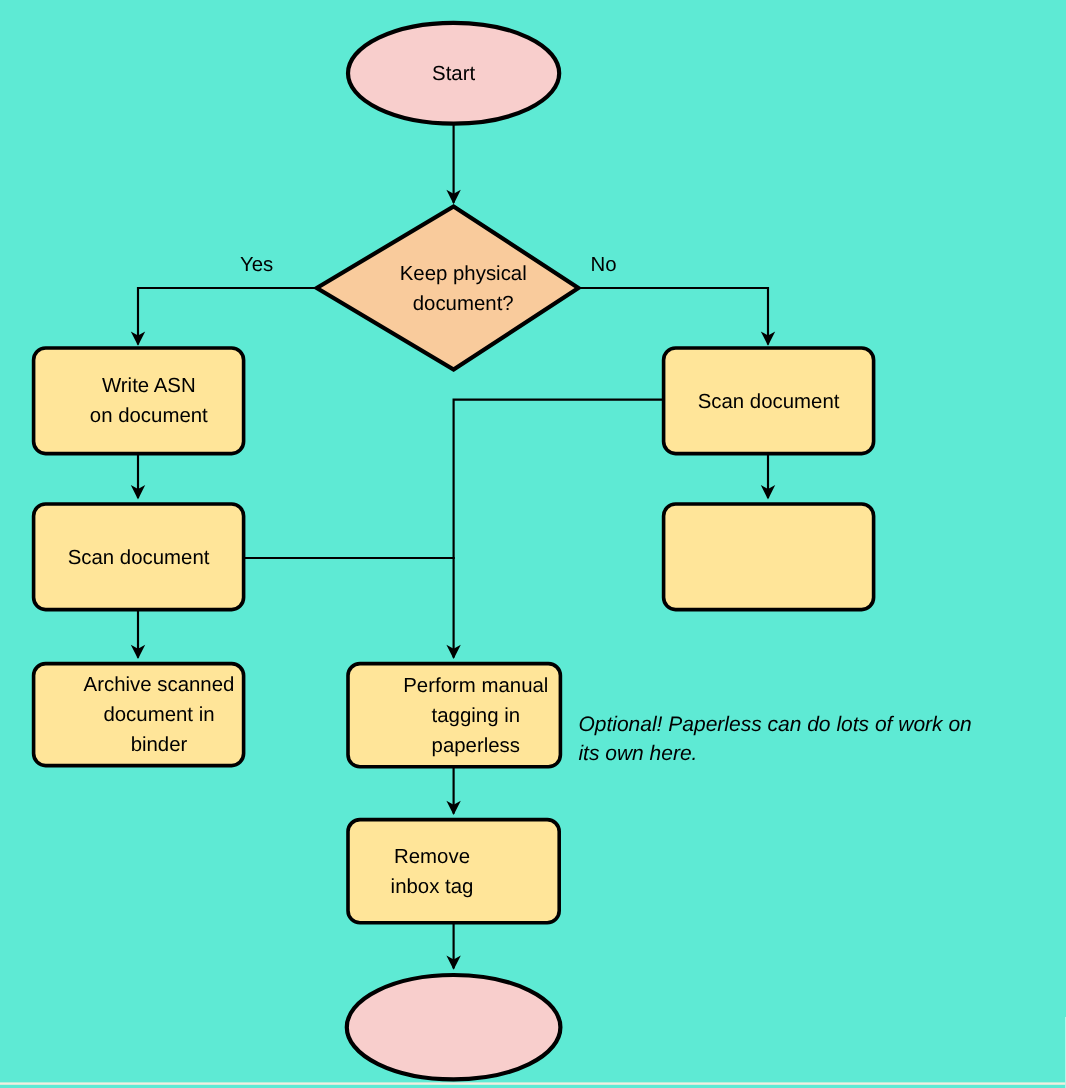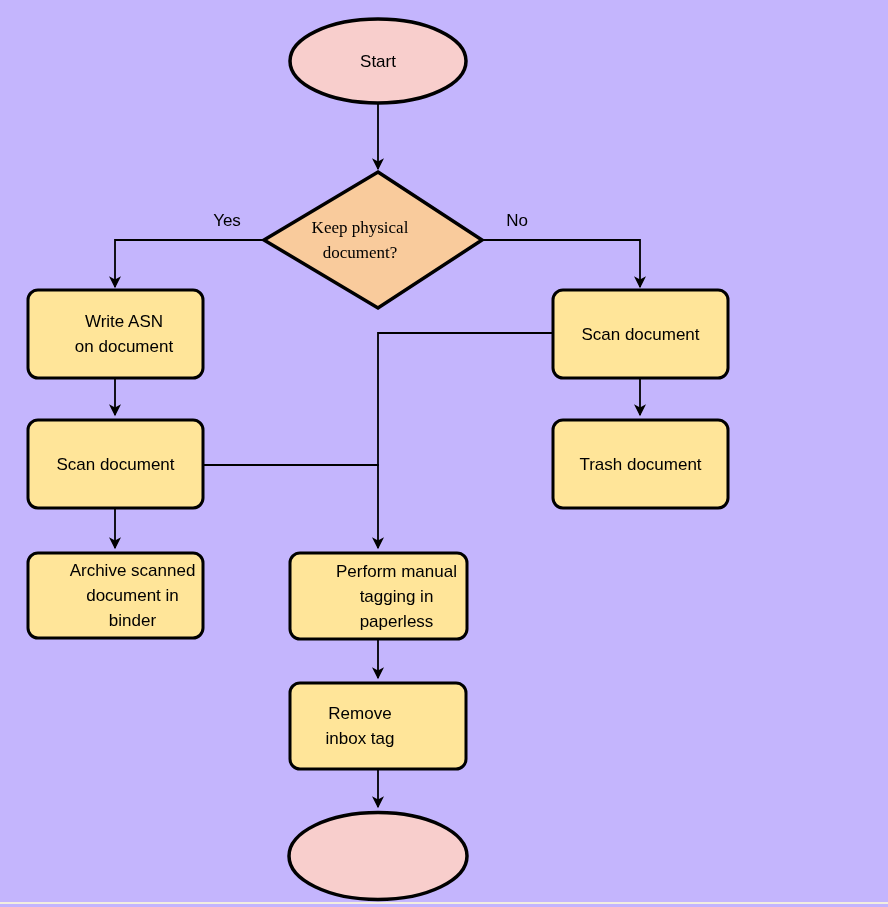--- a/index.html
+++ b/index.html
@@ -3,41 +3,41 @@
 <meta charset="utf-8">
 <style>
   * { box-sizing: border-box; }
   html, body { margin: 0; padding: 0; background: #ffffff; }
   body { font-family: "Liberation Sans", sans-serif; color: #000; }
 
   .canvas {
     position: relative;
     width: 888px;
     height: 907px;
-    background: #c4b5fd;
+    background: #5eead4;
     overflow: hidden;
   }
   .canvas > svg { position: absolute; left: 0; top: 0; }
 
   .node-label {
     position: absolute;
     display: flex;
     align-items: center;
     justify-content: center;
     text-align: center;
     font-size: 17px;
     line-height: 25px;
     color: #000;
     pointer-events: none;
   }
   .edge-label {
     position: absolute;
     font-size: 17px;
     line-height: 20px;
-    text-align: center;
+    text-align: left;
     color: #000;
     pointer-events: none;
   }
   .note {
     position: absolute;
     left: 482px;
     top: 591px;
     width: 406px;
     font-size: 17.5px;
     font-style: italic;
@@ -96,47 +96,49 @@
       <rect x="290" y="553" width="177" height="86" rx="10" ry="10" stroke-width="3" fill="#ffe599"></rect>
 
       <rect x="290" y="683" width="176" height="86" rx="10" ry="10" stroke-width="3" fill="#ffe599"></rect>
 
       <ellipse cx="378" cy="856" rx="89" ry="43.5" stroke-width="3.5" fill="#f8cecc"></ellipse>
     </g>
   </svg>
 
   <div class="node-label" style="left:290px; top:19px; width:176px; height:85px;">Start</div>
 
-  <div class="node-label" style="left:260px; top:196px; width:200px; height:88px;font-family:Liberation Serif, serif;">
+  <div class="node-label" style="left:286px; top:196px; width:200px; height:88px;">
       <div>Keep physical<br>document?</div>
     </div>
 
   <div class="node-label" style="left:28px; top:290px; width:175px; height:88px;padding-left:17px;">
       <div>Write ASN<br>on document</div>
     </div>
 
   <div class="node-label" style="left:28px; top:420px; width:175px; height:88px;">Scan document</div>
 
   <div class="node-label" style="left:28px; top:553px; width:175px; height:85px;padding-left:34px;">
       <div>Archive scanned<br>document in<br>binder</div>
     </div>
 
   <div class="node-label" style="left:553px; top:290px; width:175px; height:88px;">Scan document</div>
 
-  <div class="node-label" style="left:553px; top:420px; width:175px; height:88px;">Trash document</div>
 
   <div class="node-label" style="left:290px; top:553px; width:177px; height:86px;padding-left:36px;">
       <div>Perform manual<br>tagging in<br>paperless</div>
     </div>
 
   <div class="node-label" style="left:272px; top:683px; width:176px; height:86px;">
       <div>Remove<br>inbox tag</div>
     </div>
 
 
   <div class="edge-label" style="left:200px; top:211px; width:54px;">Yes</div>
 
   <div class="edge-label" style="left:492px; top:211px; width:50px;">No</div>
 
+  <div class="note">
+      <div>Optional! Paperless can do lots of work on<br>its own here.</div>
+    </div>
 
   <div class="bottom-edge"></div>
 
 </div>
 
 </body></html>

